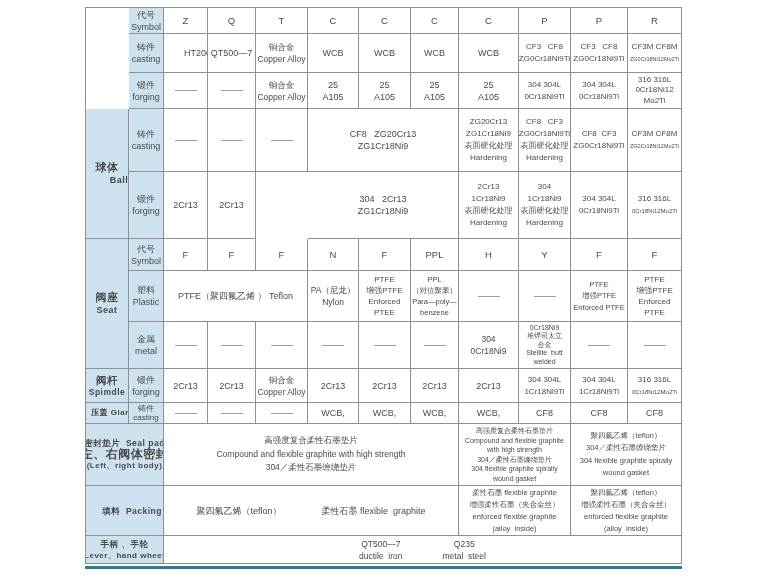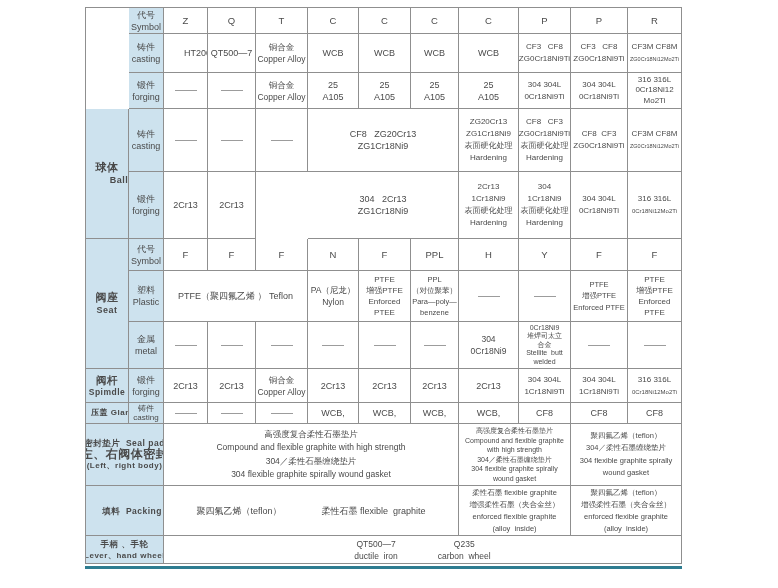--- a/index.html
+++ b/index.html
@@ -436,21 +436,20 @@
     </div>
     <div class="cell sec" style="grid-area: 11 / 1 / span 1 / span 2; line-height: 11px;">
       <div class="line" style="font-size: 8.5px;">密封垫片  Seal pad</div>
       <div class="line" style="font-size: 12px;">（左、右阀体密封）</div>
       <div class="line" style="font-size: 8px;">(Left、right body)</div>
     </div>
     <div class="cell data" style="grid-area: 11 / 3 / span 1 / span 6; font-size: 8.5px; line-height: 13.5px;">
       <div class="line">高强度复合柔性石墨垫片</div>
       <div class="line">Compound and flexible graphite with high strength</div>
       <div class="line">304／柔性石墨缠绕垫片</div>
-      <div class="line">304 flexible graphite spirally wound gasket</div>
     </div>
     <div class="cell data" style="grid-area: 11 / 9 / span 1 / span 2; font-size: 7px; line-height: 9.5px;">
       <div class="line">高强度复合柔性石墨垫片</div>
       <div class="line">Compound and flexible graphite</div>
       <div class="line">with high strength</div>
       <div class="line">304／柔性石墨缠绕垫片</div>
       <div class="line">304 flexible graphite spirally</div>
       <div class="line">wound gasket</div>
     </div>
     <div class="cell data" style="grid-area: 11 / 11 / span 1 / span 2; font-size: 7.5px; line-height: 12.5px;">
@@ -486,17 +485,17 @@
       <div class="line" style="font-size: 8.5px;">手柄 、手轮</div>
       <div class="line" style="font-size: 8px;">Lever、hand wheel</div>
     </div>
     <div class="cell data rowflex" style="grid-area: 13 / 3 / span 1 / span 10; font-size: 8.5px; line-height: 12px;">
       <div class="block">
         <div class="line">QT500—7</div>
         <div class="line">ductile  iron</div>
       </div>
       <div class="block">
         <div class="line">Q235</div>
-        <div class="line">carbon  wheel</div>
+        <div class="line">metal  steel</div>
       </div>
     </div>
   </div>
 <div class="rule"></div>
 
 </body></html>

